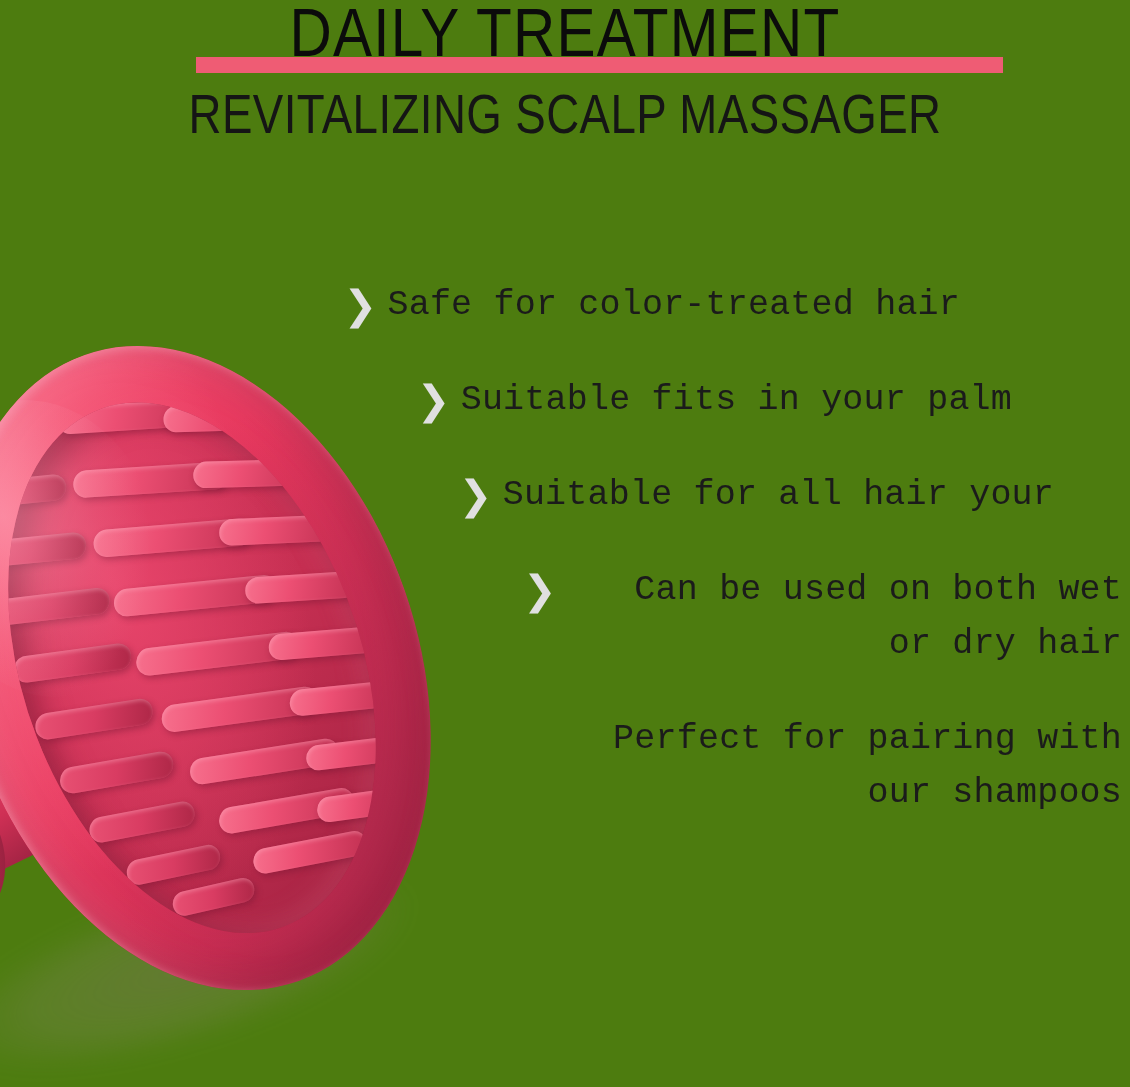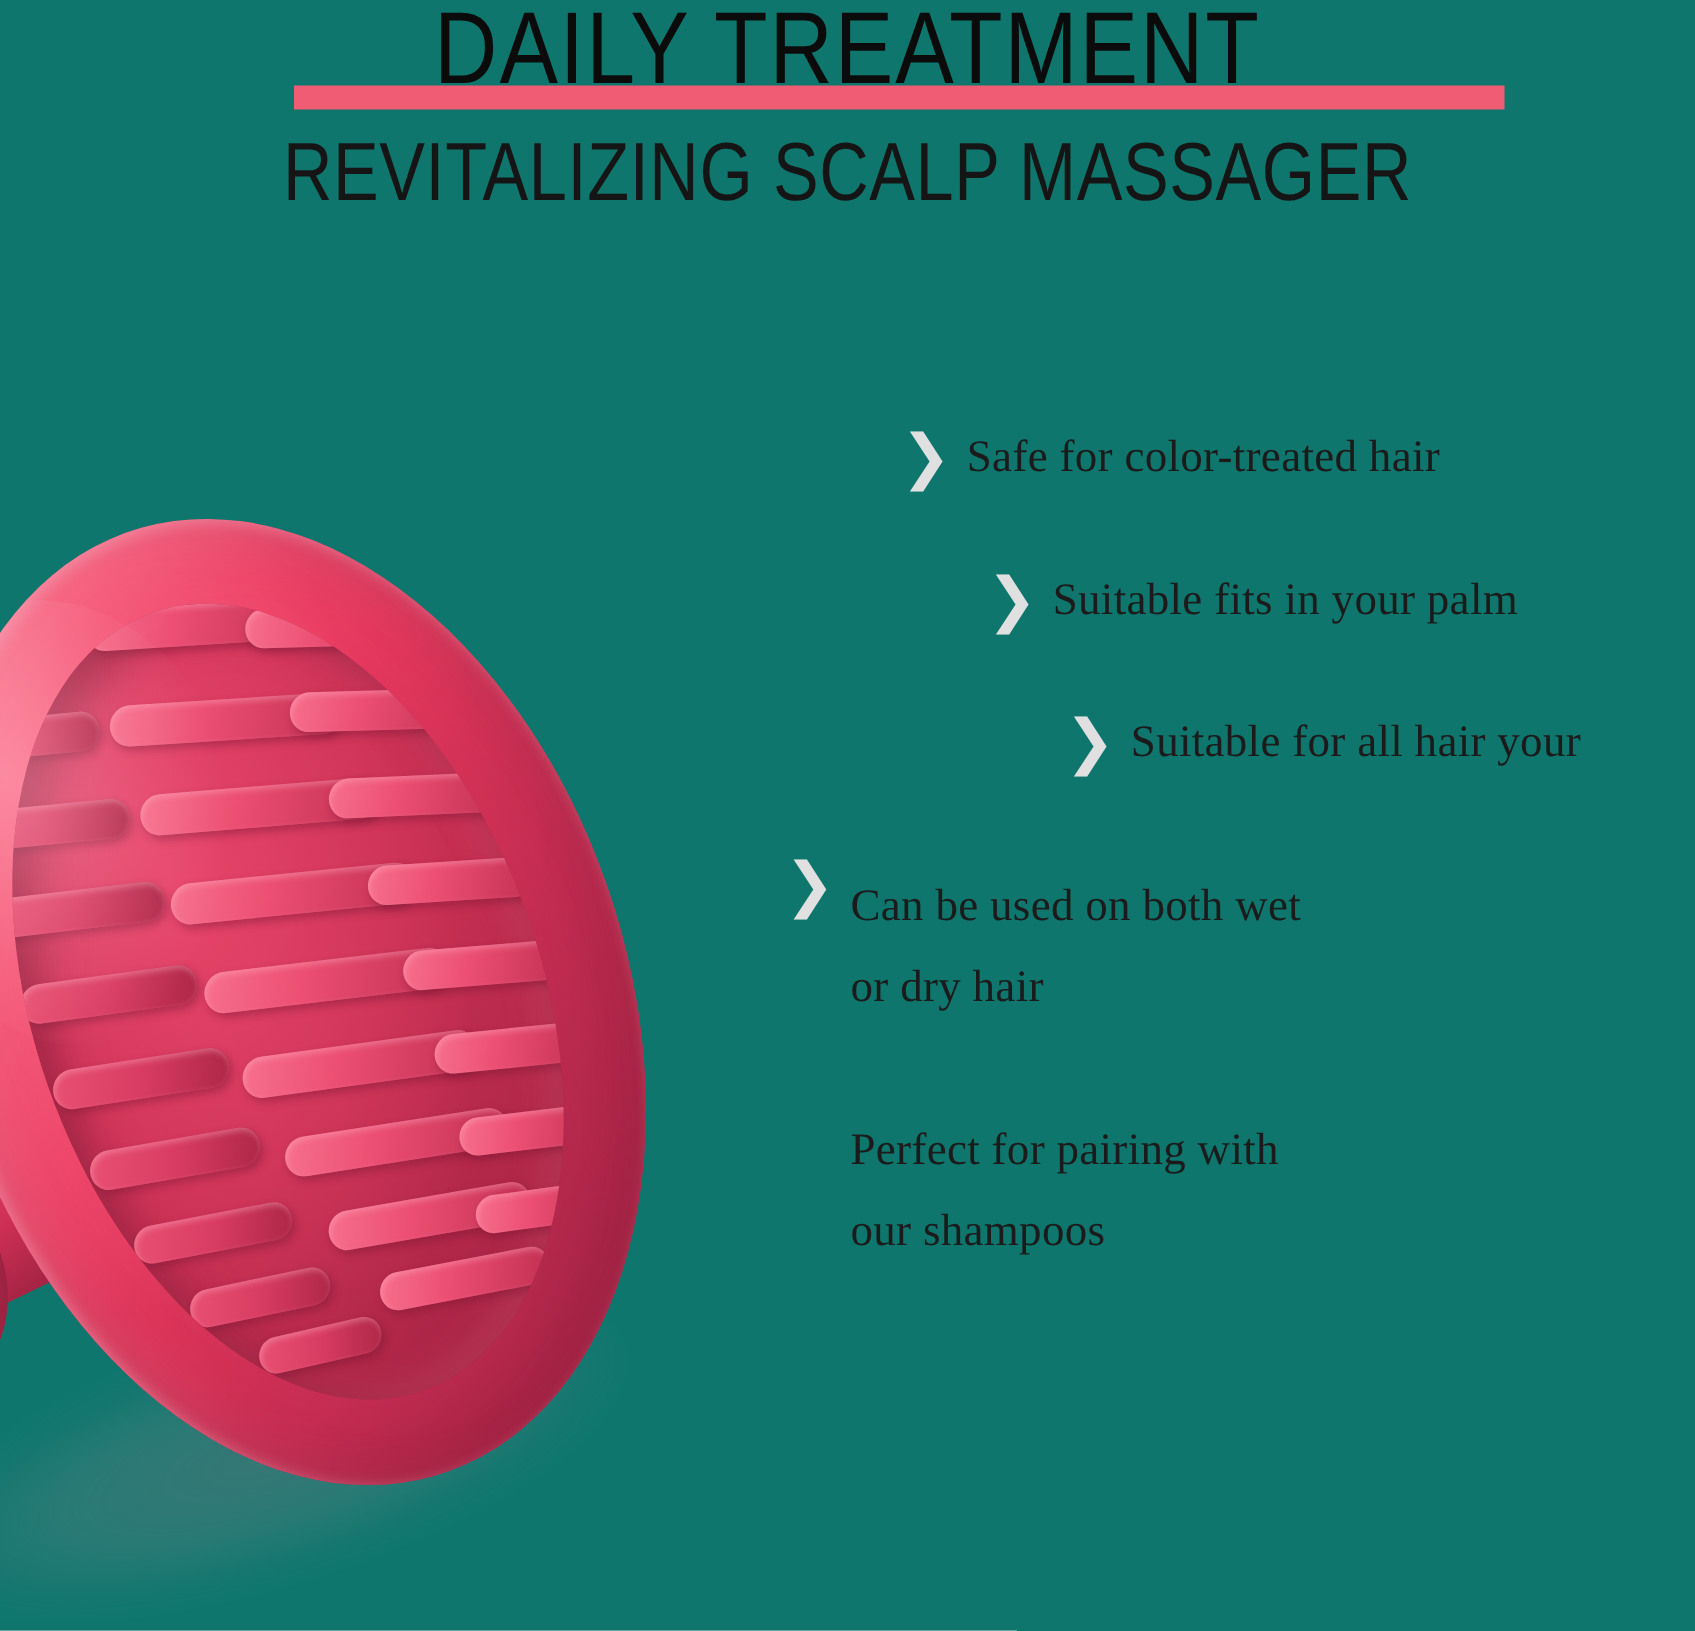--- a/index.html
+++ b/index.html
@@ -13,21 +13,21 @@
     background: #fbfbfa;
     font-family: "Liberation Sans", sans-serif;
     overflow: hidden;
     position: relative;
   }
 
   .infographic {
     position: relative;
     width: 1130px;
     height: 1087px;
-    background: #0f766e;
+    background: #4d7c0f;
     overflow: hidden;
   }
 
   
   .header {
     position: absolute;
     top: 0;
     left: 0;
     width: 1130px;
     height: 150px;
@@ -119,41 +119,40 @@
     text-align: center;
     user-select: none;
   }
 
   .chevron-icon.hidden-marker {
     visibility: hidden;
   }
 
   .benefit-text {
     flex: 0 0 auto;
-    font-family: Liberation Serif, serif;
-    font-size: 30px;
+    font-family: Liberation Mono, monospace;
+    font-size: 35px;
     line-height: 54px;
     font-weight: 300;
     color: #1b1b1b;
     letter-spacing: 0.2px;
     white-space: pre-line;
-    text-align: left;
+    text-align: right;
   }
 
   
   .row-0 { padding-right: 170px; }
   .row-1 { padding-right: 118px; }
   .row-2 { padding-right: 76px; }
   .row-3 { padding-right: 8px; }
   .row-4 { padding-right: 8px; margin-top: 6px; }
 
   .row-3 .benefit-text,
   .row-4 .benefit-text {
     width: 555px;
-    margin-top: 14px;
   }
 
   
   .product {
     position: absolute;
     left: -120px;
     top: 330px;
     width: 700px;
     height: 740px;
     z-index: 2;

